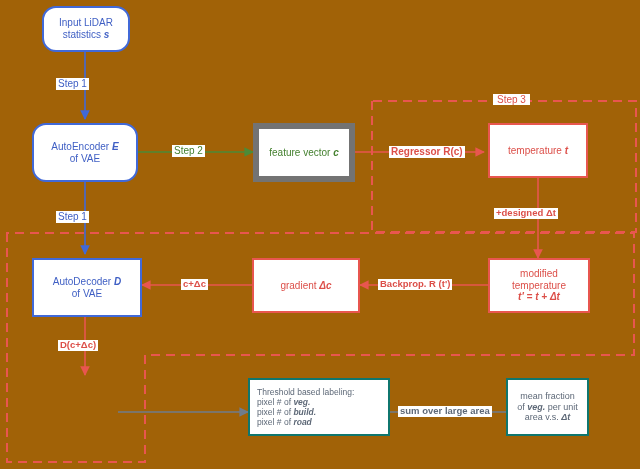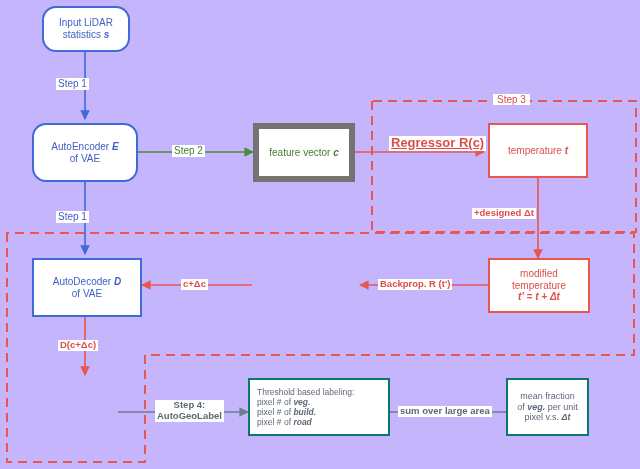--- a/index.html
+++ b/index.html
@@ -7,21 +7,21 @@
     padding: 0;
     background: #ffffff;
   }
   body {
     font-family: "Liberation Sans", sans-serif;
   }
   #canvas {
     position: relative;
     width: 640px;
     height: 469px;
-    background: #c4b5fd;
+    background: #a16207;
     overflow: hidden;
   }
   #svg-layer {
     position: absolute;
     left: 0;
     top: 0;
     width: 640px;
     height: 469px;
   }
   .node {
@@ -141,20 +141,26 @@
     </div>
   </div>
 
   <div class="node red" style="left:488px; top:123px; width:100px; height:55px; font-size:10px;">
     <div class="node-inner">
       <span>temperature</span>
       <span class="ital">t</span>
     </div>
   </div>
 
+  <div class="node red" style="left:252px; top:258px; width:108px; height:55px; font-size:10px;">
+    <div class="node-inner">
+      <span>gradient</span>
+      <span class="ital">Δc</span>
+    </div>
+  </div>
 
   <div class="node blue" style="left:32px; top:258px; width:110px; height:59px; font-size:10px;">
     <div class="node-inner">
       <span>AutoDecoder</span>
       <span class="ital">D</span><br>
       <span>of VAE</span>
     </div>
   </div>
 
 
@@ -165,42 +171,38 @@
       <span>pixel # of </span><span class="ital">veg.</span><br>
       <span>pixel # of </span><span class="ital">build.</span><br>
       <span>pixel # of </span><span class="ital">road</span>
     </div>
   </div>
 
   <div class="node gray" style="left:506px; top:378px; width:83px; height:58px; font-size:9px;">
     <div class="node-inner">
       <span>mean fraction</span><br>
       <span>of </span><span class="ital">veg.</span><span> per unit</span><br>
-      <span>pixel v.s. </span><span class="ital">Δt</span>
+      <span>area v.s. </span><span class="ital">Δt</span>
     </div>
   </div>
 
   <div class="edge-label lbl-blue" style="left:56px; top:78px; font-size:10px;">Step 1</div>
 
   <div class="edge-label lbl-blue" style="left:56px; top:211px; font-size:10px;">Step 1</div>
 
   <div class="edge-label lbl-green" style="left:172px; top:145px; font-size:10px;">Step 2</div>
 
-  <div class="edge-label lbl-red" style="left:389px; top:136px; font-size:13px;text-decoration:underline;">Regressor R(c)</div>
-
-  <div class="edge-label lbl-red" style="left:472px; top:208px; font-size:9.5px;">+designed Δt</div>
+  <div class="edge-label lbl-red" style="left:389px; top:146px; font-size:10px;">Regressor R(c)</div>
+
+  <div class="edge-label lbl-red" style="left:494px; top:208px; font-size:9.5px;">+designed Δt</div>
 
   <div class="edge-label lbl-red" style="left:378px; top:279px; font-size:9.5px;">Backprop. R (t')</div>
 
   <div class="edge-label lbl-red" style="left:181px; top:279px; font-size:9.5px;">c+Δc</div>
 
   <div class="edge-label lbl-red" style="left:58px; top:340px; font-size:9.5px;">D(c+Δc)</div>
 
-  <div class="edge-label lbl-gray" style="left:155px; top:400px; font-size:9.5px;">
-    <span>Step 4:</span><br>
-    <span>AutoGeoLabel</span>
-  </div>
 
   <div class="edge-label lbl-gray" style="left:398px; top:406px; font-size:9.5px;">sum over large area</div>
 
   <div class="region-label" style="left:493px; top:94px; font-size:10px;">Step 3</div>
 
 </div>
 
 </body></html>

